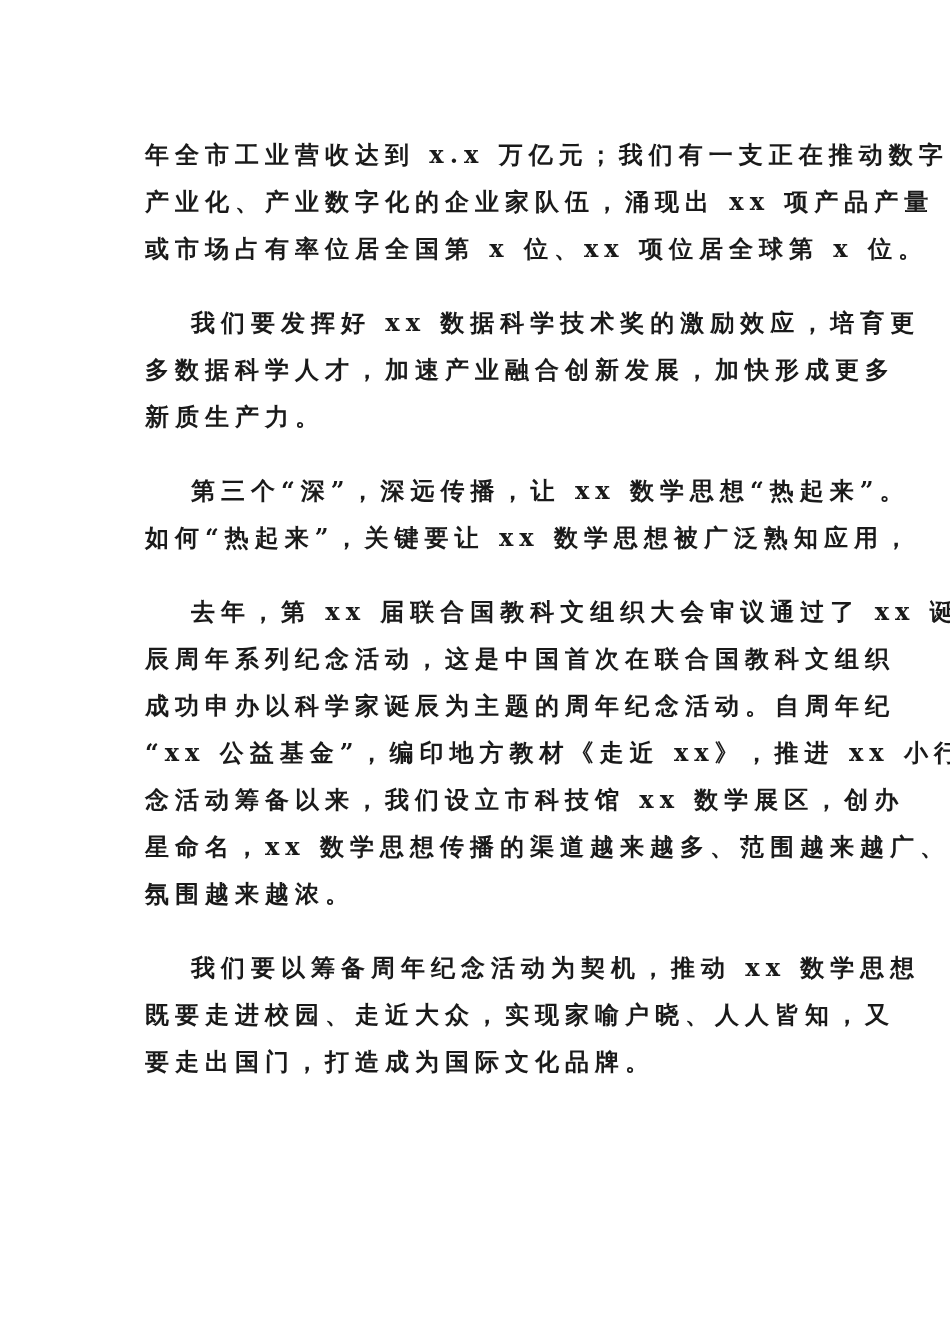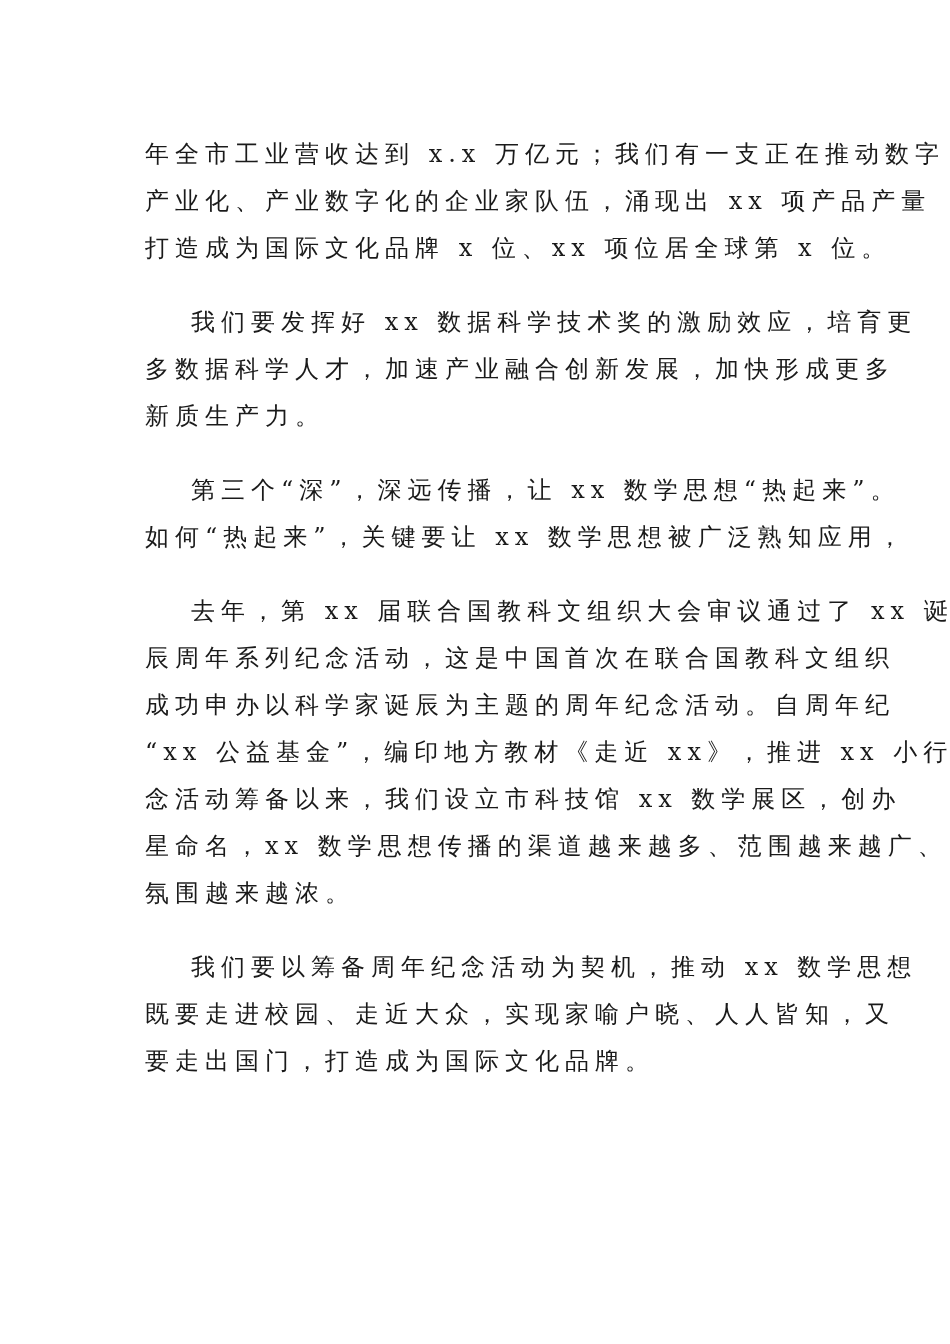--- a/index.html
+++ b/index.html
@@ -17,20 +17,21 @@
       position: absolute;
       left: 145px;
       top: 131px;
       width: 670px;
       color: #1a1a1a;
       font-family: "DejaVu Serif", "Liberation Serif", serif;
       font-size: 24px;
     }
     .para {
       margin: 0 0 27px 0;
+      font-weight: bold;
     }
     .line {
       display: block;
       height: 47px;
       line-height: 47px;
       white-space: nowrap;
       letter-spacing: 6px;
     }
     .line.indent {
       padding-left: 46px;
@@ -38,21 +39,21 @@
     }
   </style>
 </head>
 <body>
 
 <div class="page">
 
   <div class="para">
     <span class="line">年全市工业营收达到 x.x 万亿元；我们有一支正在推动数字</span>
     <span class="line">产业化、产业数字化的企业家队伍，涌现出 xx 项产品产量</span>
-    <span class="line">打造成为国际文化品牌 x 位、xx 项位居全球第 x 位。</span>
+    <span class="line">或市场占有率位居全国第 x 位、xx 项位居全球第 x 位。</span>
   </div>
 
   <div class="para">
     <span class="line indent">我们要发挥好 xx 数据科学技术奖的激励效应，培育更</span>
     <span class="line">多数据科学人才，加速产业融合创新发展，加快形成更多</span>
     <span class="line">新质生产力。</span>
   </div>
 
   <div class="para">
     <span class="line indent">第三个“深”，深远传播，让 xx 数学思想“热起来”。</span>

